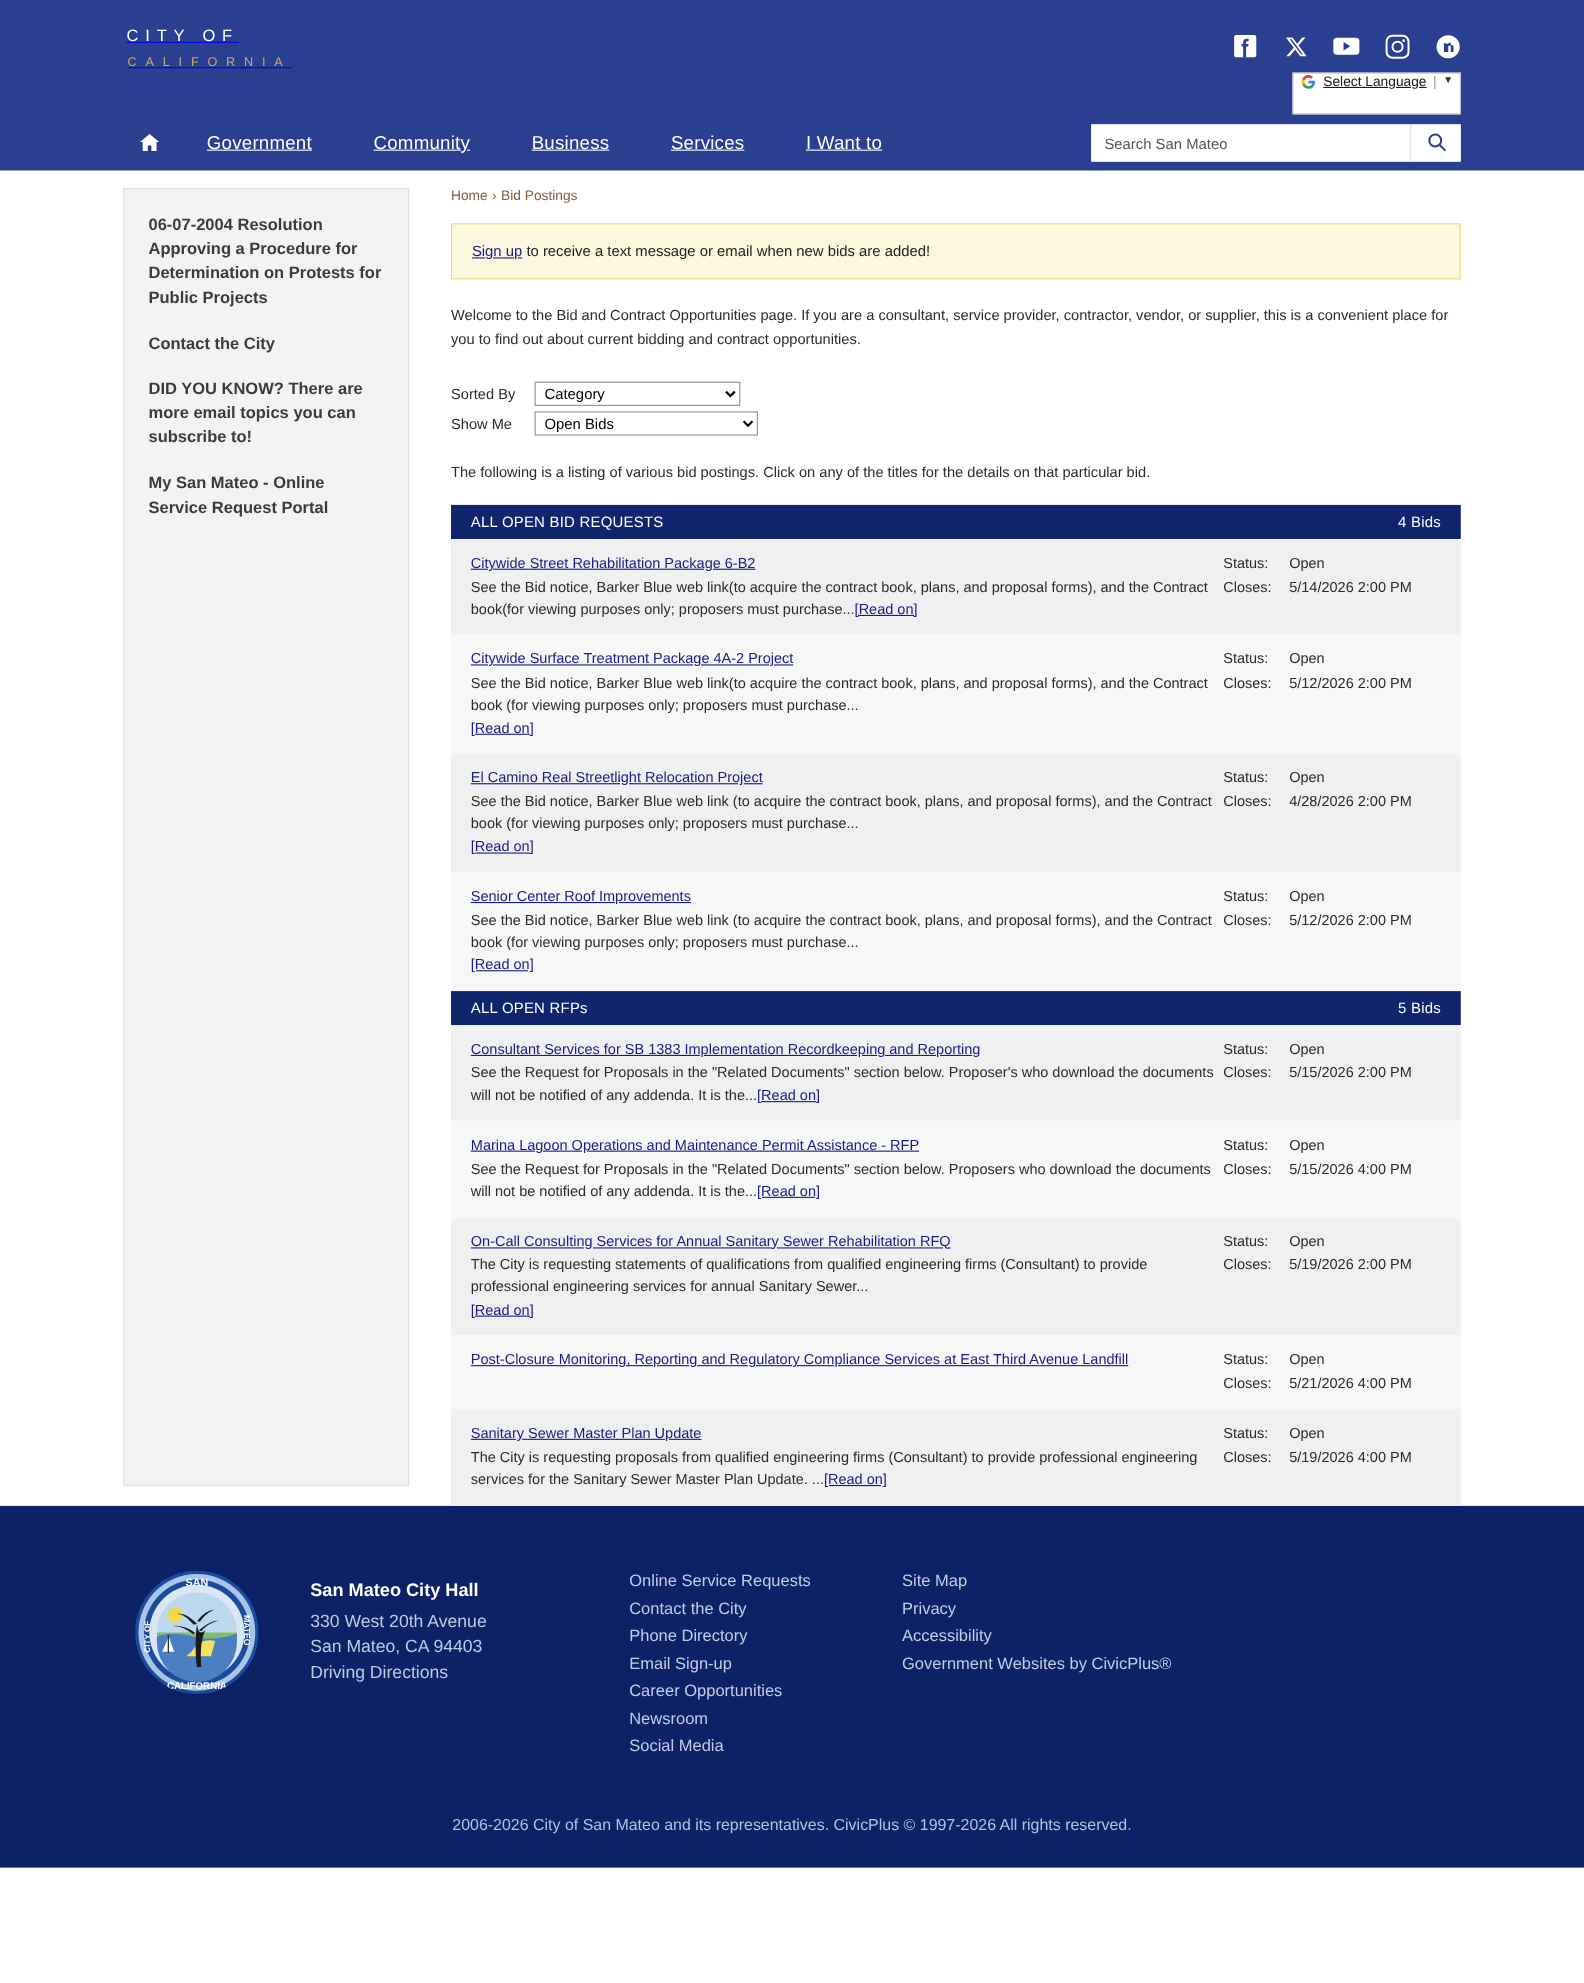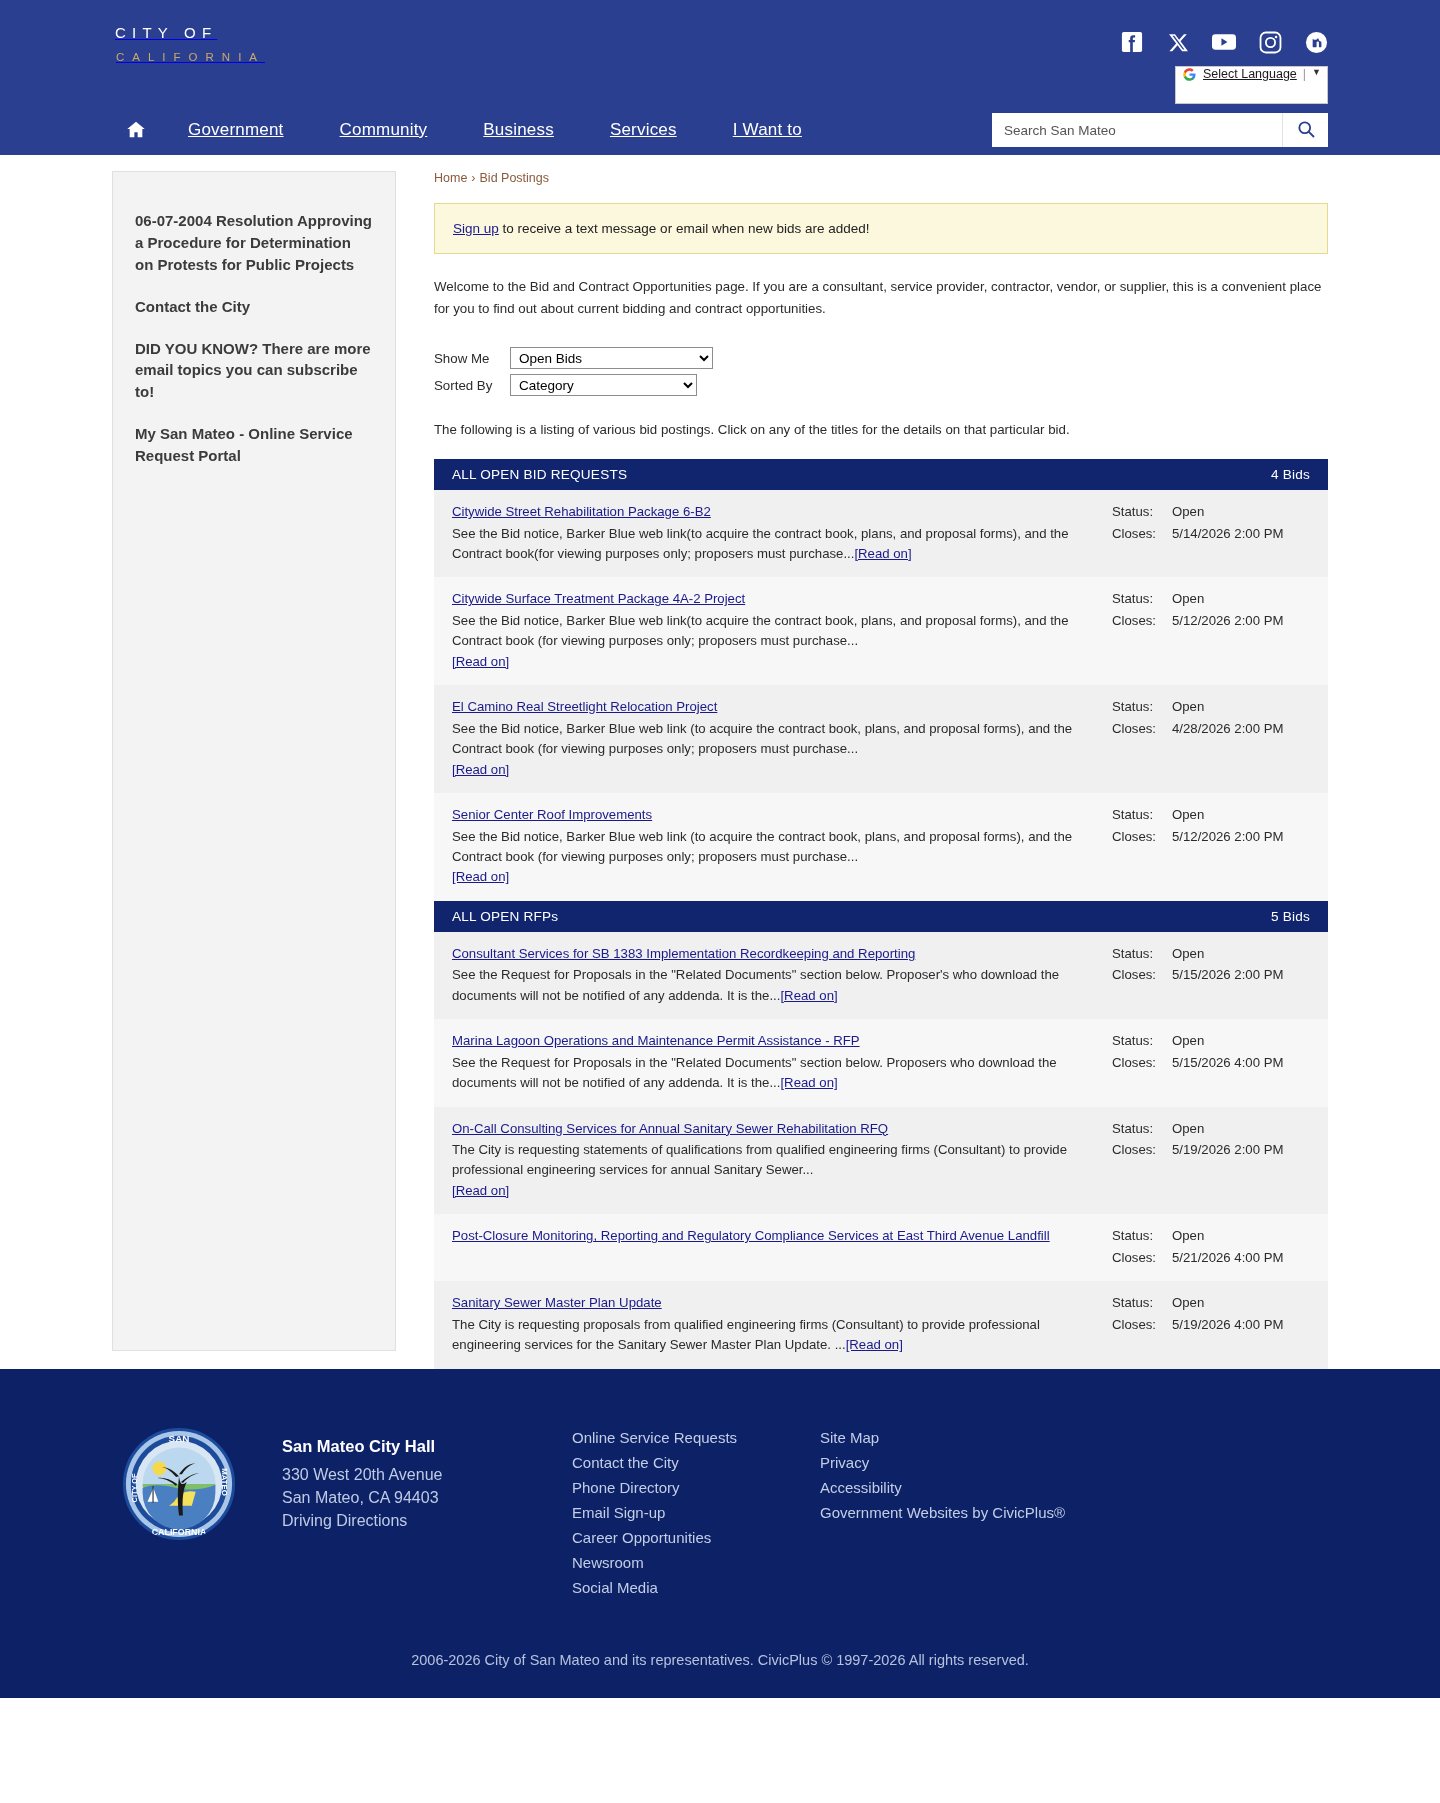--- a/index.html
+++ b/index.html
@@ -131,24 +131,24 @@
   
   .page-wrap {
     display: flex;
     padding: 0 112px;
     gap: 0;
     align-items: flex-start;
     background: #fff;
     min-height: 1200px;
   }
   .sidebar {
-    width: 284px;
+    width: 260px;
     background: #f3f3f3;
     border: 1px solid #e0e0e0;
-    padding: 38px 22px 40px 22px;
+    padding: 22px 22px 40px 22px;
     margin-top: 16px;
     min-height: 1180px;
     flex-shrink: 0;
   }
   .sidebar-item {
     display: block;
     color: #3b3b3b;
     font-size: 15px;
     font-weight: 700;
     line-height: 1.46;
@@ -386,26 +386,26 @@
     </div>
 
     <div class="notice-box">
       <a href="#">Sign up</a><span> to receive a text message or email when new bids are added!</span>
     </div>
 
     <p class="intro-text">Welcome to the Bid and Contract Opportunities page. If you are a consultant, service provider, contractor, vendor, or supplier, this is a convenient place for you to find out about current bidding and contract opportunities.</p>
 
     <div class="filters">
       <div class="filter-row">
+        <span class="filter-label">Sorted By</span>
+        <select class="filter-select" id="sortby-select"><option>Category</option></select>
+      </div>
+      <div class="filter-row">
         <span class="filter-label">Show Me</span>
         <select class="filter-select" id="showme-select"><option>Open Bids</option></select>
-      </div>
-      <div class="filter-row">
-        <span class="filter-label">Sorted By</span>
-        <select class="filter-select" id="sortby-select"><option>Category</option></select>
       </div>
     </div>
 
     <p class="listing-intro">The following is a listing of various bid postings. Click on any of the titles for the details on that particular bid.</p>
 
     <div id="sections-container">
         <div class="bid-section">
           <div class="bid-section-header">
             <span>ALL OPEN BID REQUESTS</span>
             <span>4 Bids</span>

